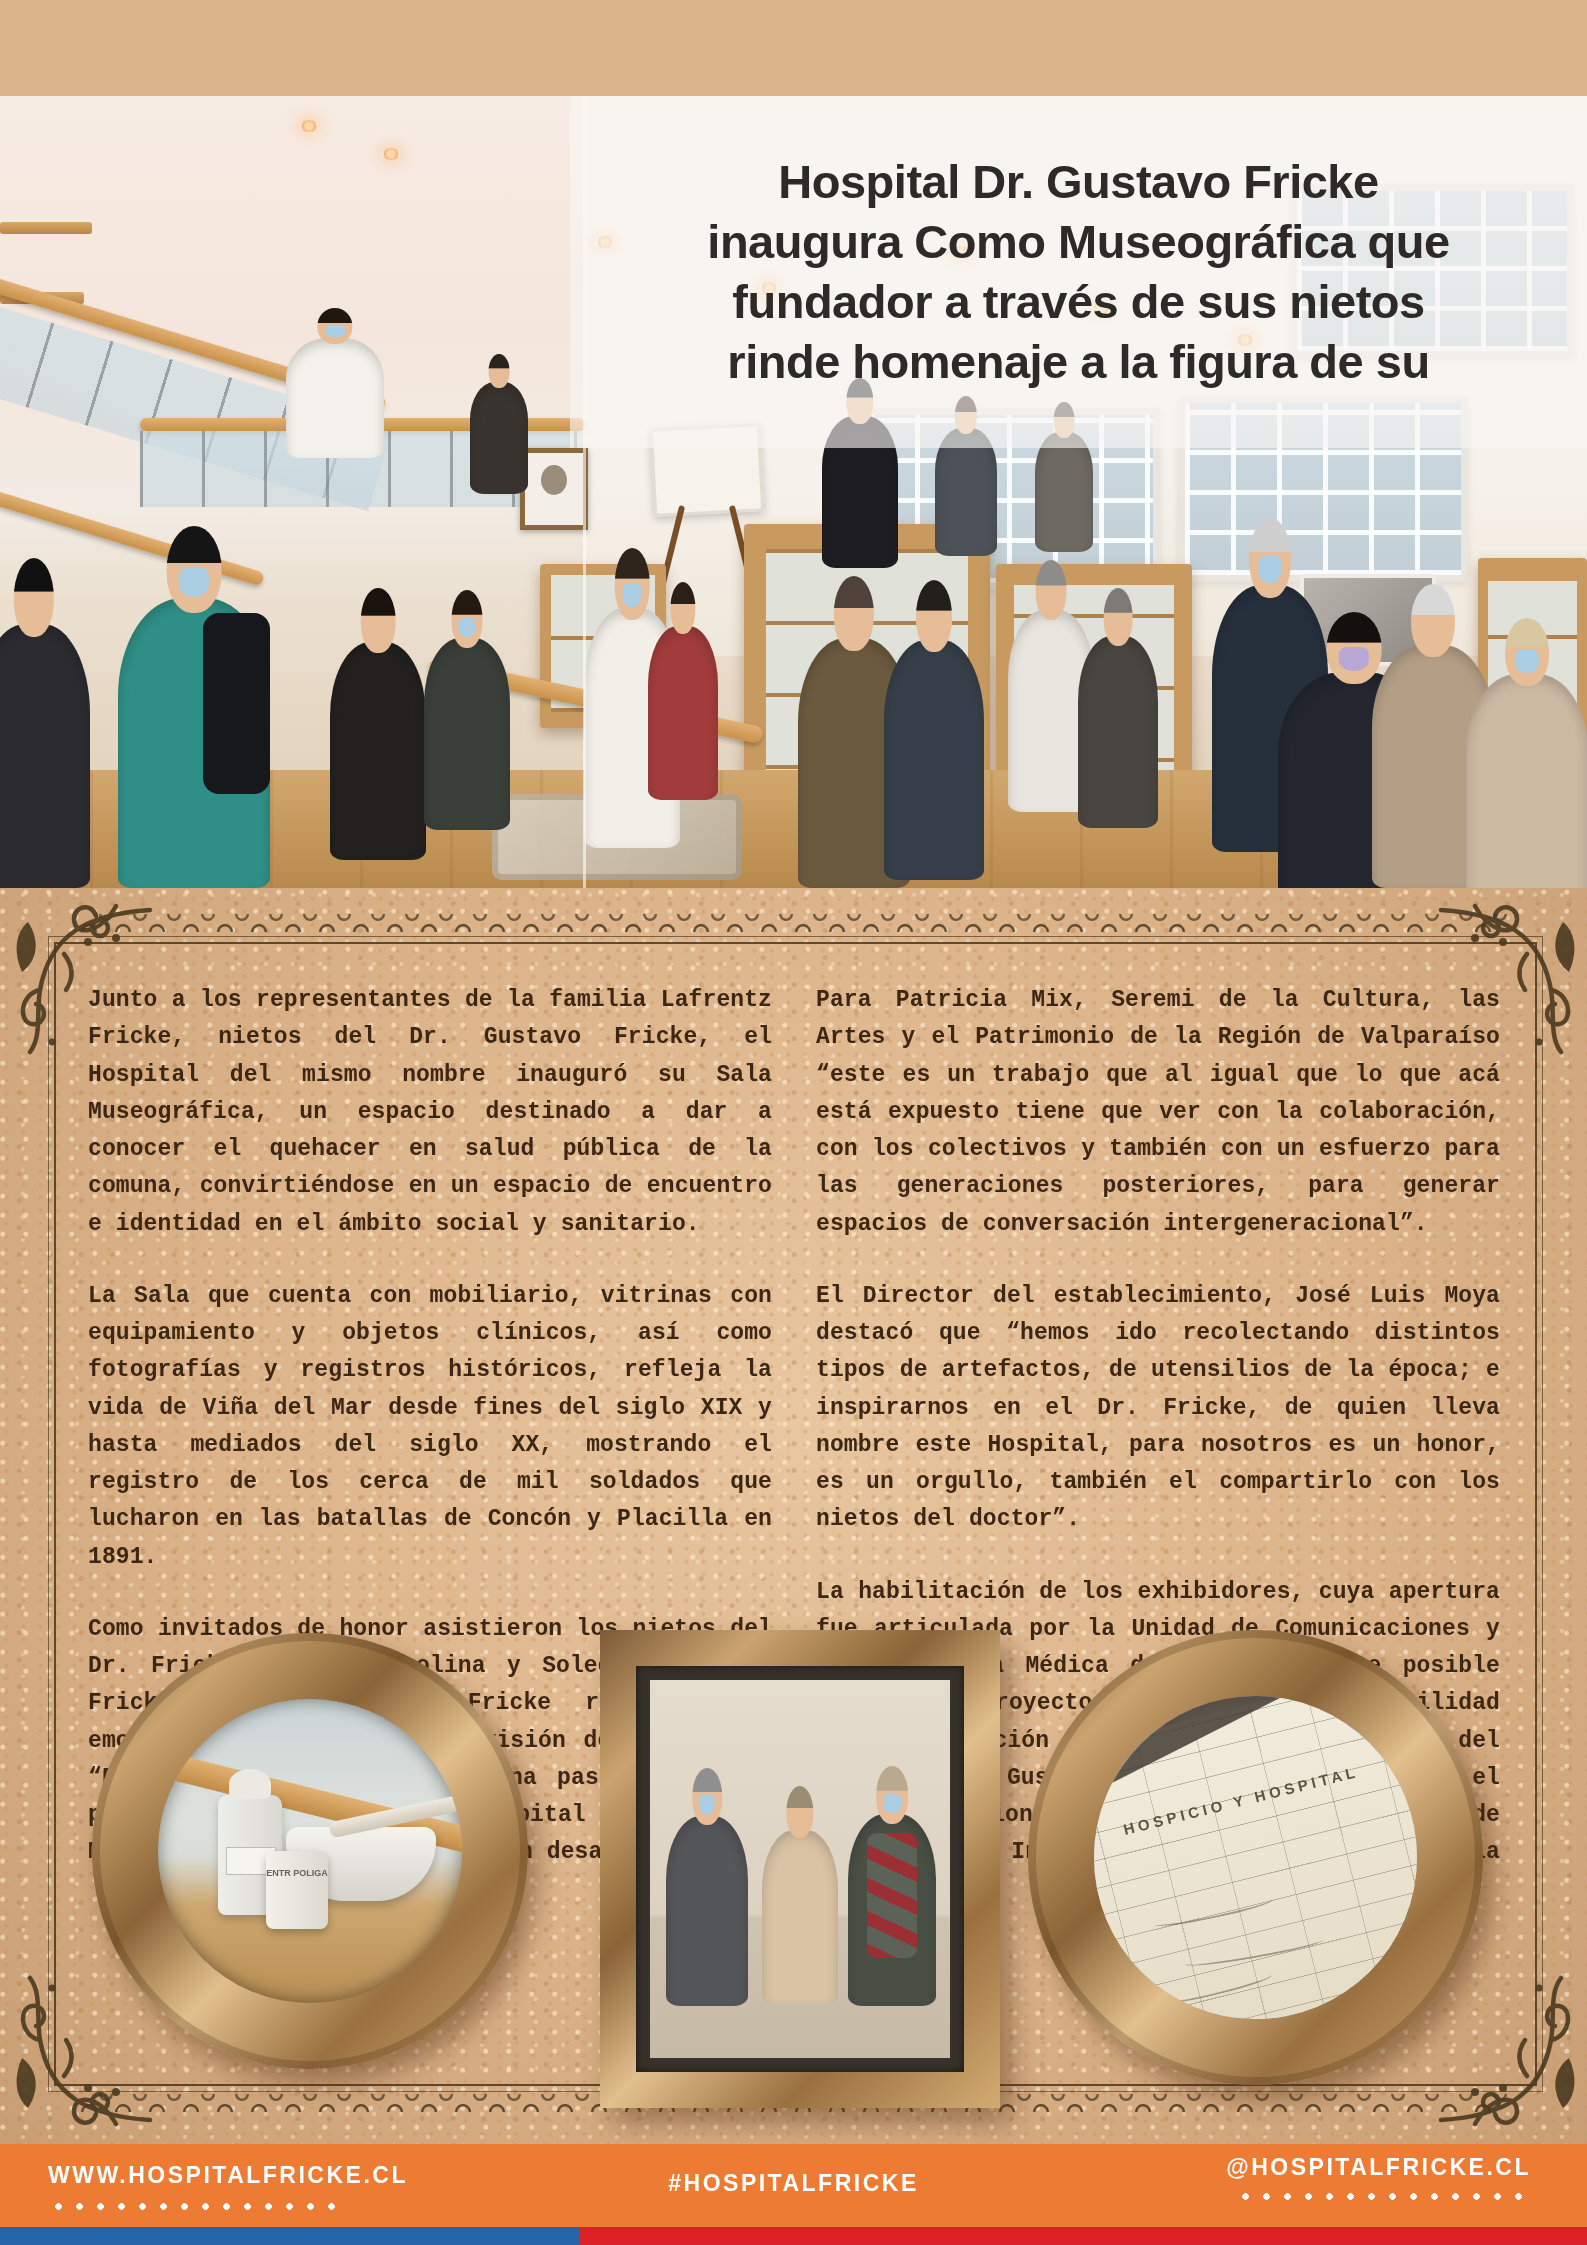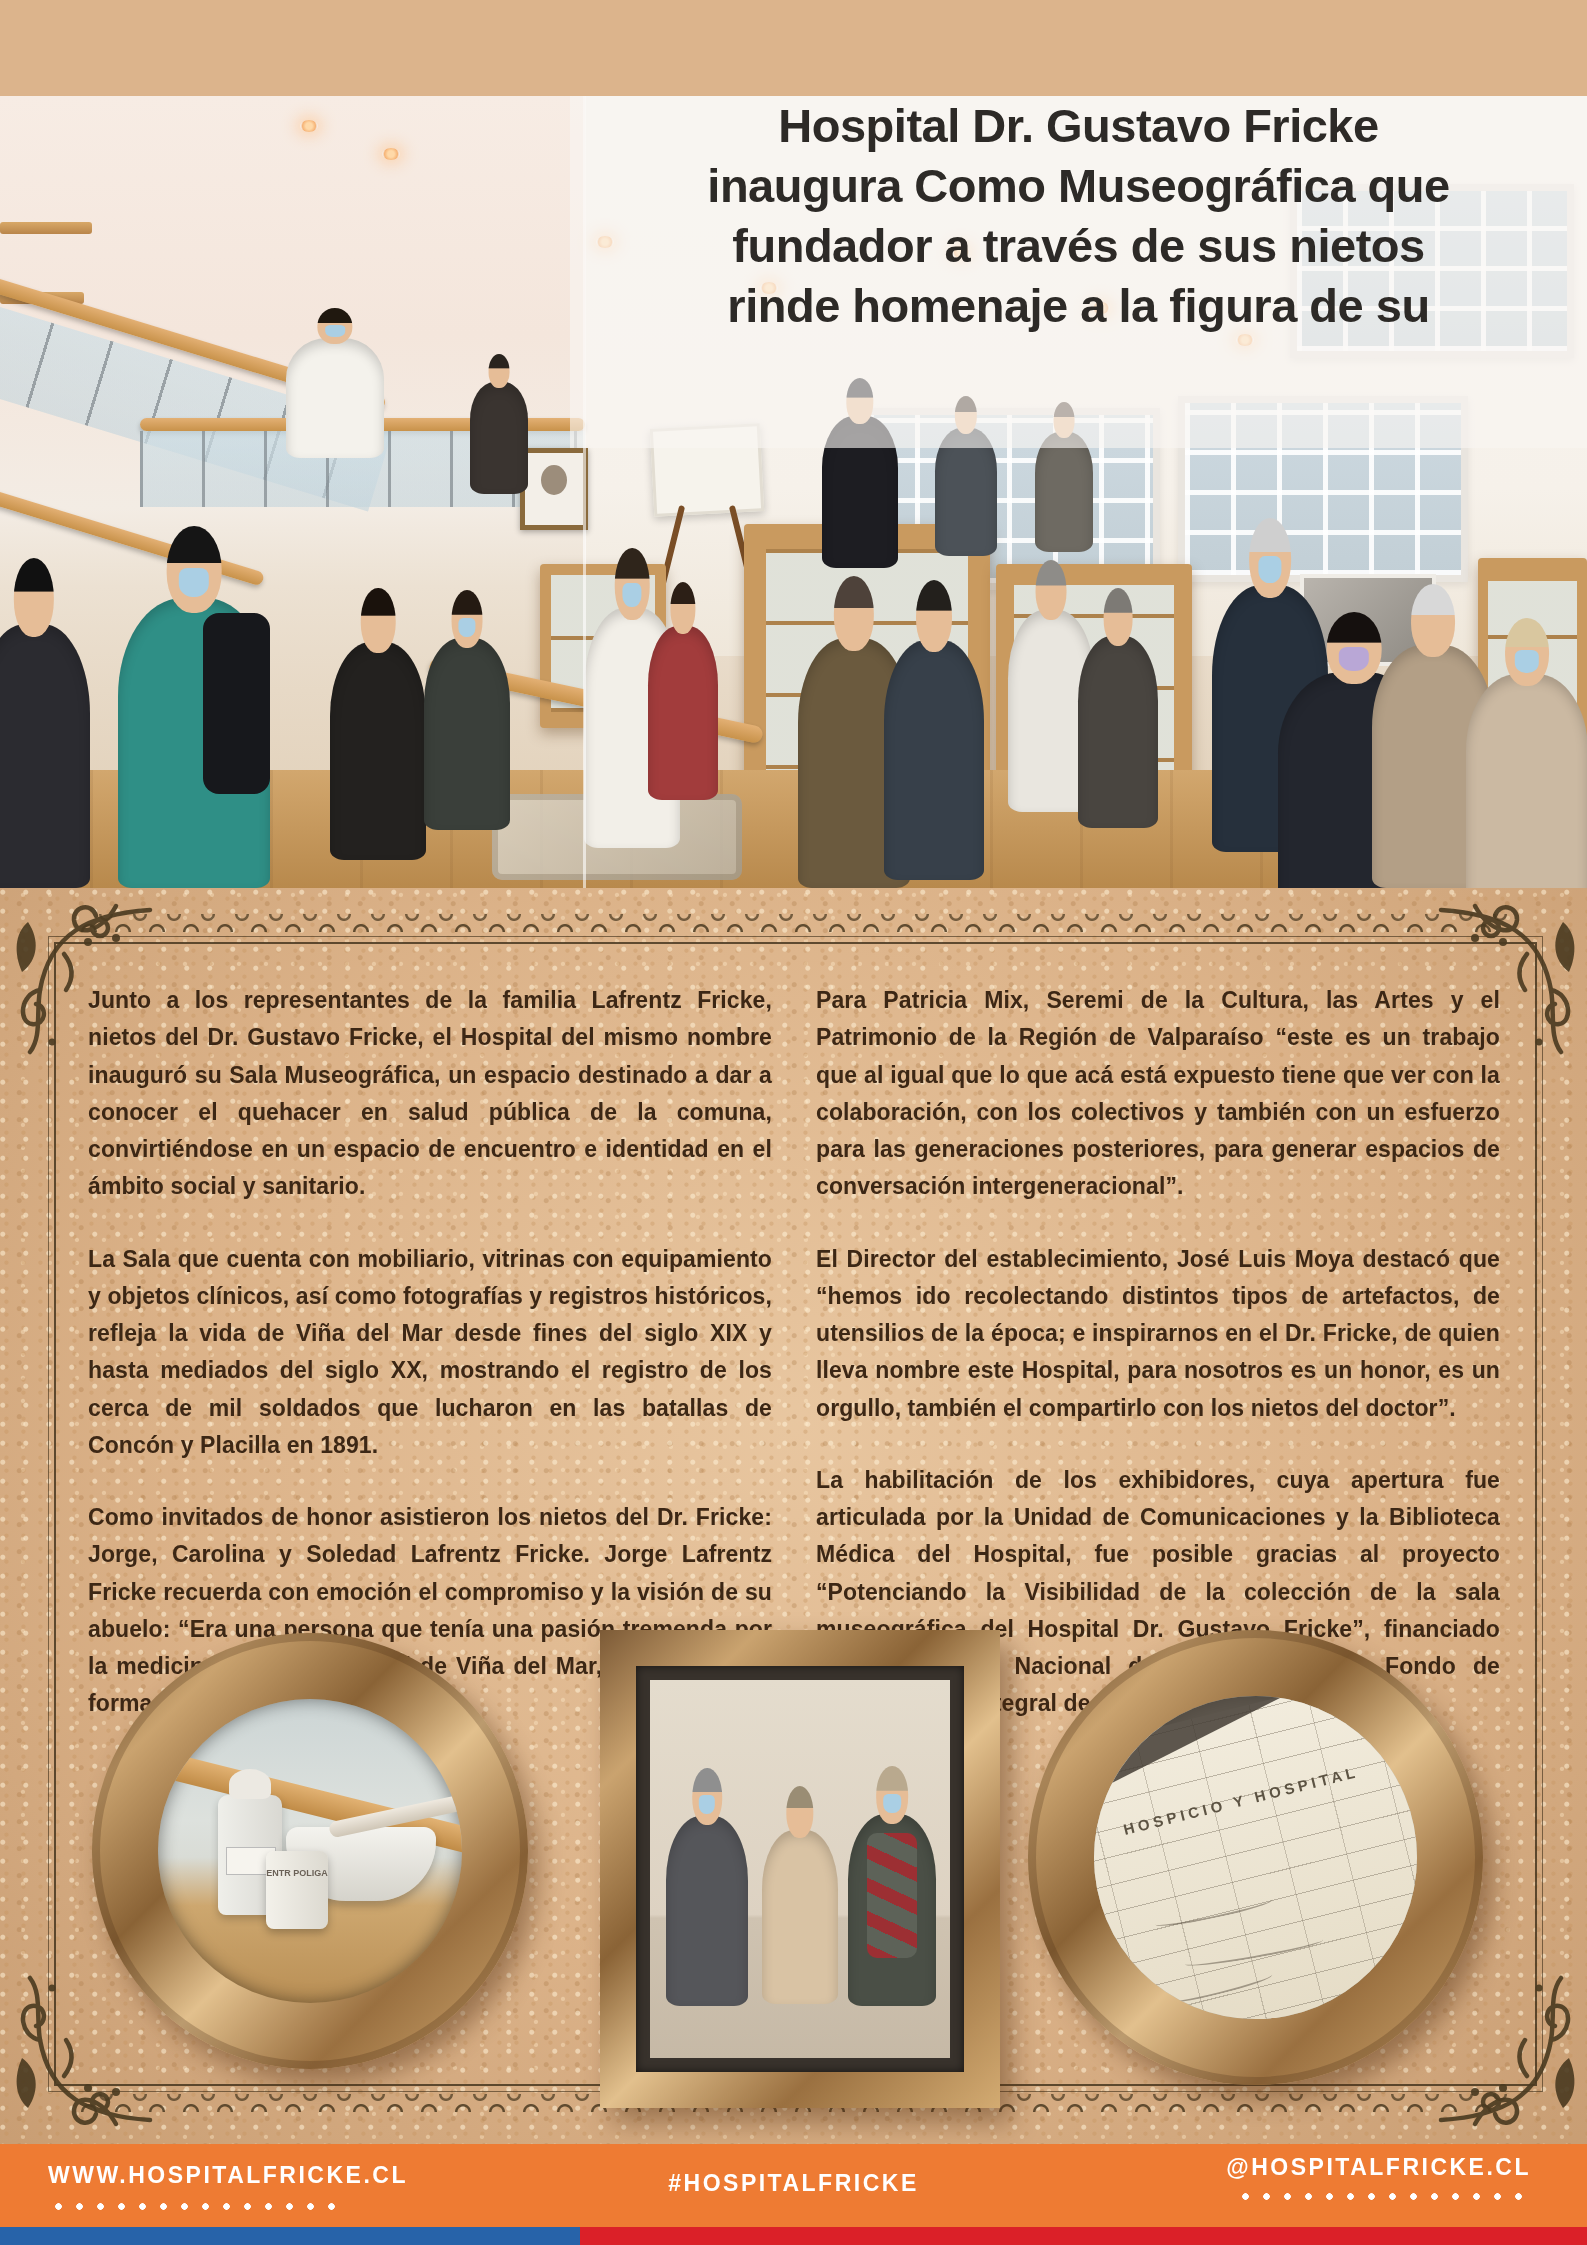--- a/index.html
+++ b/index.html
@@ -55,21 +55,21 @@
   .person::after{content:"";position:absolute;top:20%;left:0;width:100%;height:80%;
       border-radius:42% 42% 14px 14px / 34% 34% 10px 10px;background:var(--coat,#444);
       box-shadow:inset 0 6px 12px rgba(0,0,0,.18);}
   .person .mask{position:absolute;top:11.5%;left:50%;transform:translateX(-50%);
       width:20%;height:8%;background:var(--maskc,#aacfe4);border-radius:28% 28% 46% 46%;z-index:3;}
   .person .pack{position:absolute;top:24%;left:56%;width:44%;height:50%;background:#17181c;border-radius:16px;z-index:4;}
   .person .scarf{position:absolute;top:28%;left:22%;width:56%;height:52%;z-index:4;border-radius:10px;
       background:repeating-linear-gradient(25deg,#9c2f33 0 13px,#5d6258 13px 30px);}
 
   .title-panel{position:absolute;left:570px;top:0;right:0;height:352px;z-index:10;
-      background:rgba(249,246,242,.62);display:flex;justify-content:center;}
+      background:rgba(249,246,242,.62);display:flex;align-items:center;justify-content:center;}
   .title-panel h1{margin:0;width:97%;text-align:center;font-size:47px;line-height:1.28;
       font-weight:bold;color:#2d2a27;letter-spacing:-.5px;}
   .title-panel h1 span{display:block;}
 
   
   .parchment{position:absolute;left:0;top:888px;width:1587px;height:1256px;background-color:#dcb48c;
       background-image:
         radial-gradient(circle at 12% 22%,rgba(255,241,214,.55) 0 2px,rgba(255,241,214,0) 3px),
         radial-gradient(circle at 62% 58%,rgba(168,118,66,.30) 0 2px,rgba(168,118,66,0) 3px),
         radial-gradient(circle at 38% 82%,rgba(196,146,92,.35) 0 1.6px,rgba(196,146,92,0) 2.6px),
@@ -82,21 +82,21 @@
       background-image:
         radial-gradient(circle at 9px 18px,rgba(0,0,0,0) 5px,#4c3b22 6px,#4c3b22 7.5px,rgba(0,0,0,0) 8.5px),
         radial-gradient(circle at 26px 0px,rgba(0,0,0,0) 4px,rgba(76,59,34,.85) 5px,rgba(76,59,34,.85) 6.5px,rgba(0,0,0,0) 7.5px);
       background-size:34px 18px;}
   .vine.top{top:26px;} .vine.bottom{bottom:32px;}
   .corner{position:absolute;width:150px;height:190px;color:#4a3a20;opacity:.9;}
   .corner.tl{left:4px;top:6px;} .corner.tr{right:0;top:6px;transform:scaleX(-1);}
   .corner.bl{left:4px;bottom:8px;transform:scaleY(-1);} .corner.br{right:0;bottom:8px;transform:scale(-1,-1);}
 
   .cols{position:absolute;left:88px;right:87px;top:94px;display:flex;gap:44px;}
-  .col{flex:1;}
+  .col{flex:1;font-family:Liberation Mono, monospace;}
   .col p{margin:0 0 35px 0;font-size:23px;line-height:1.62;font-weight:bold;
       color:#3c2715;text-align:justify;letter-spacing:.1px;}
 
   
   .gold{background:linear-gradient(135deg,#7c5a36 0%,#caa36f 18%,#8a6336 38%,#e2c08d 55%,#9a7040 75%,#d3ab72 100%);}
   .round-frame{position:absolute;border-radius:50%;padding:66px;box-sizing:border-box;
       box-shadow:10px 14px 26px rgba(80,45,15,.45),inset 0 0 0 8px rgba(70,45,20,.25);z-index:8;}
   .round-frame .photo{width:100%;height:100%;border-radius:50%;overflow:hidden;position:relative;
       box-shadow:inset 0 0 18px rgba(0,0,0,.45);}
   .rect-frame{position:absolute;padding:36px;box-sizing:border-box;z-index:8;

